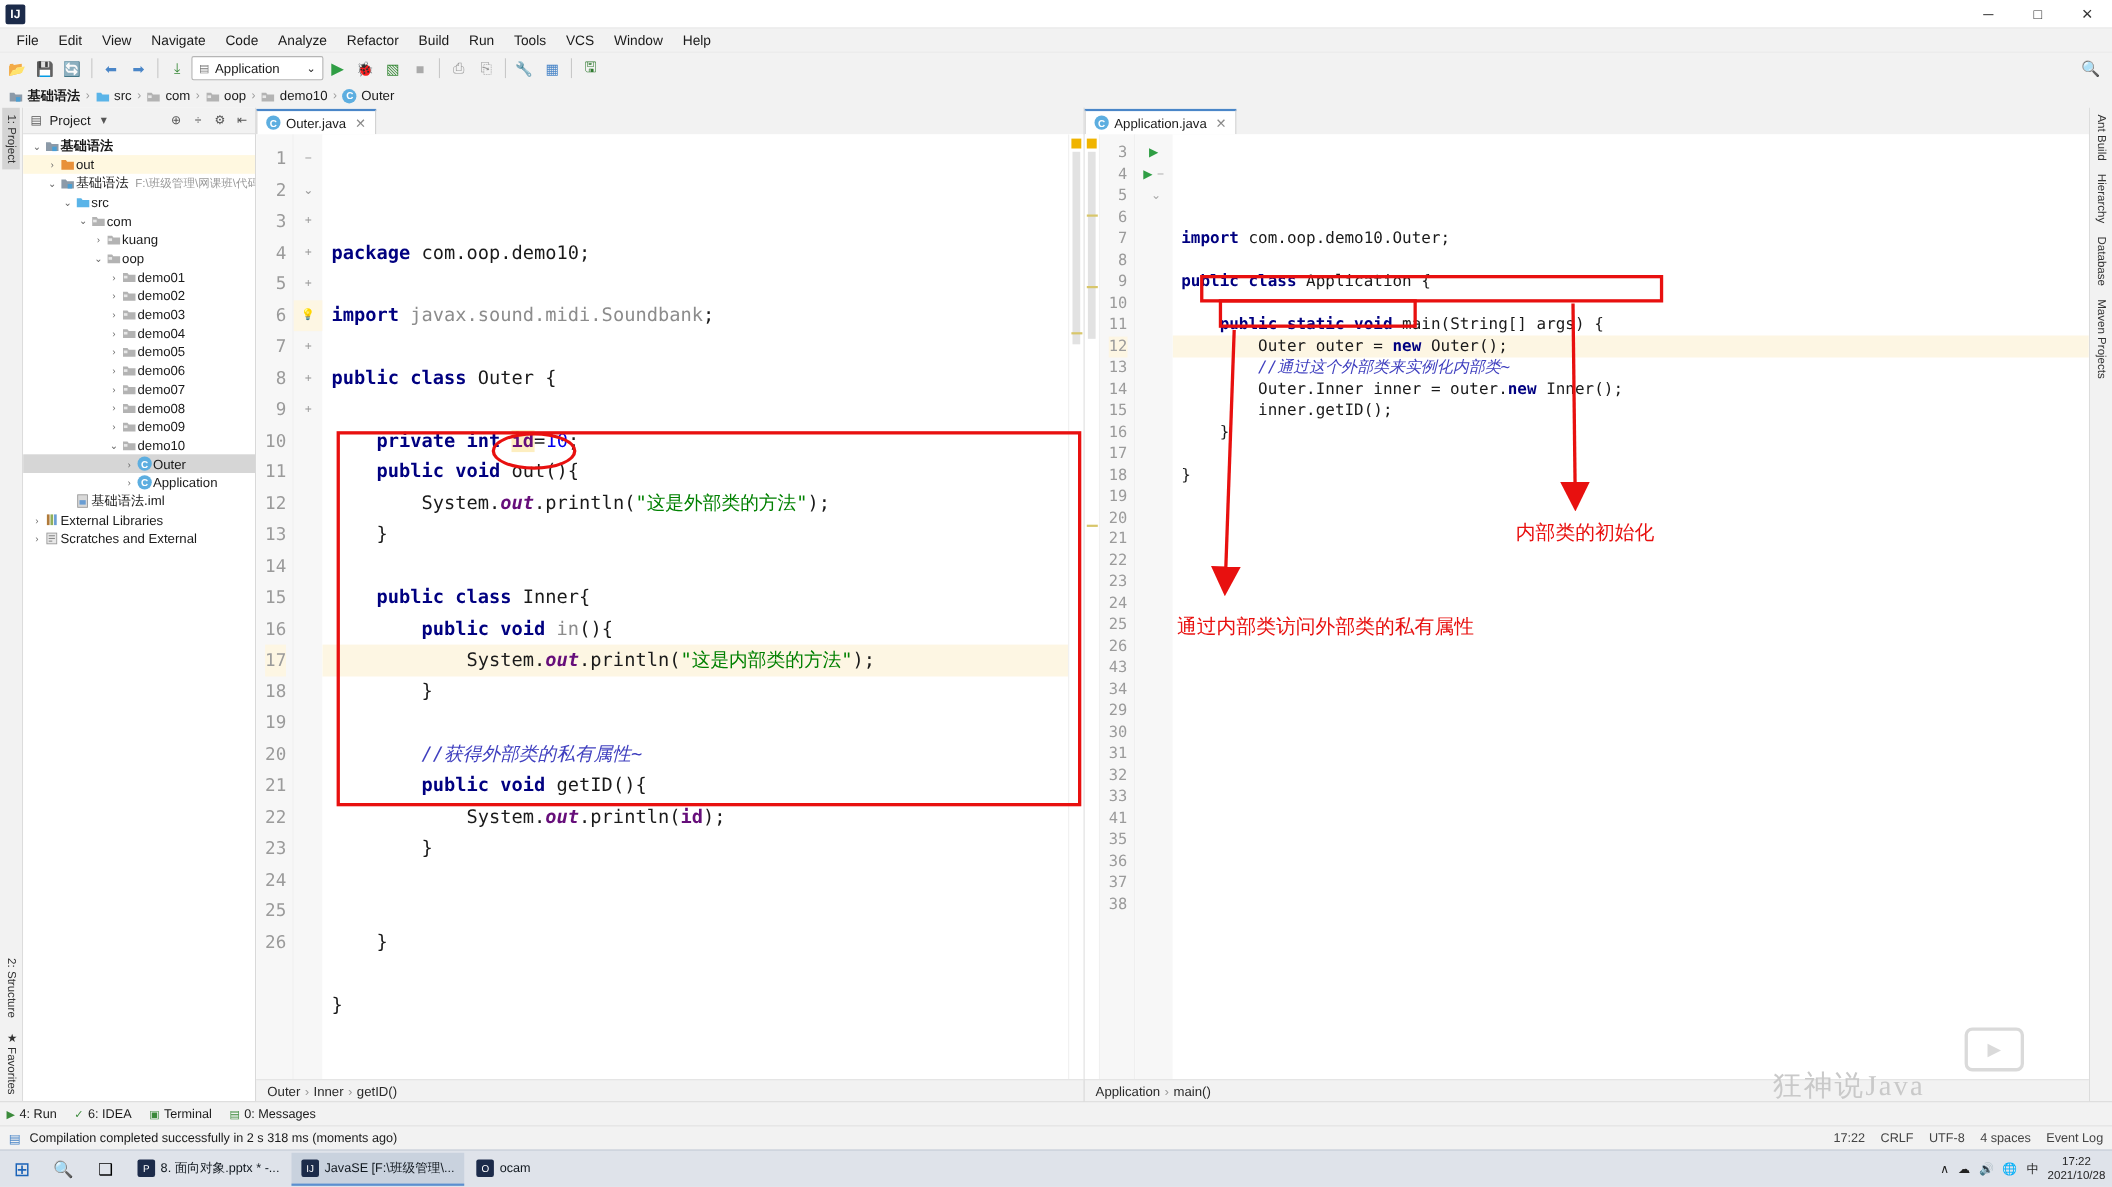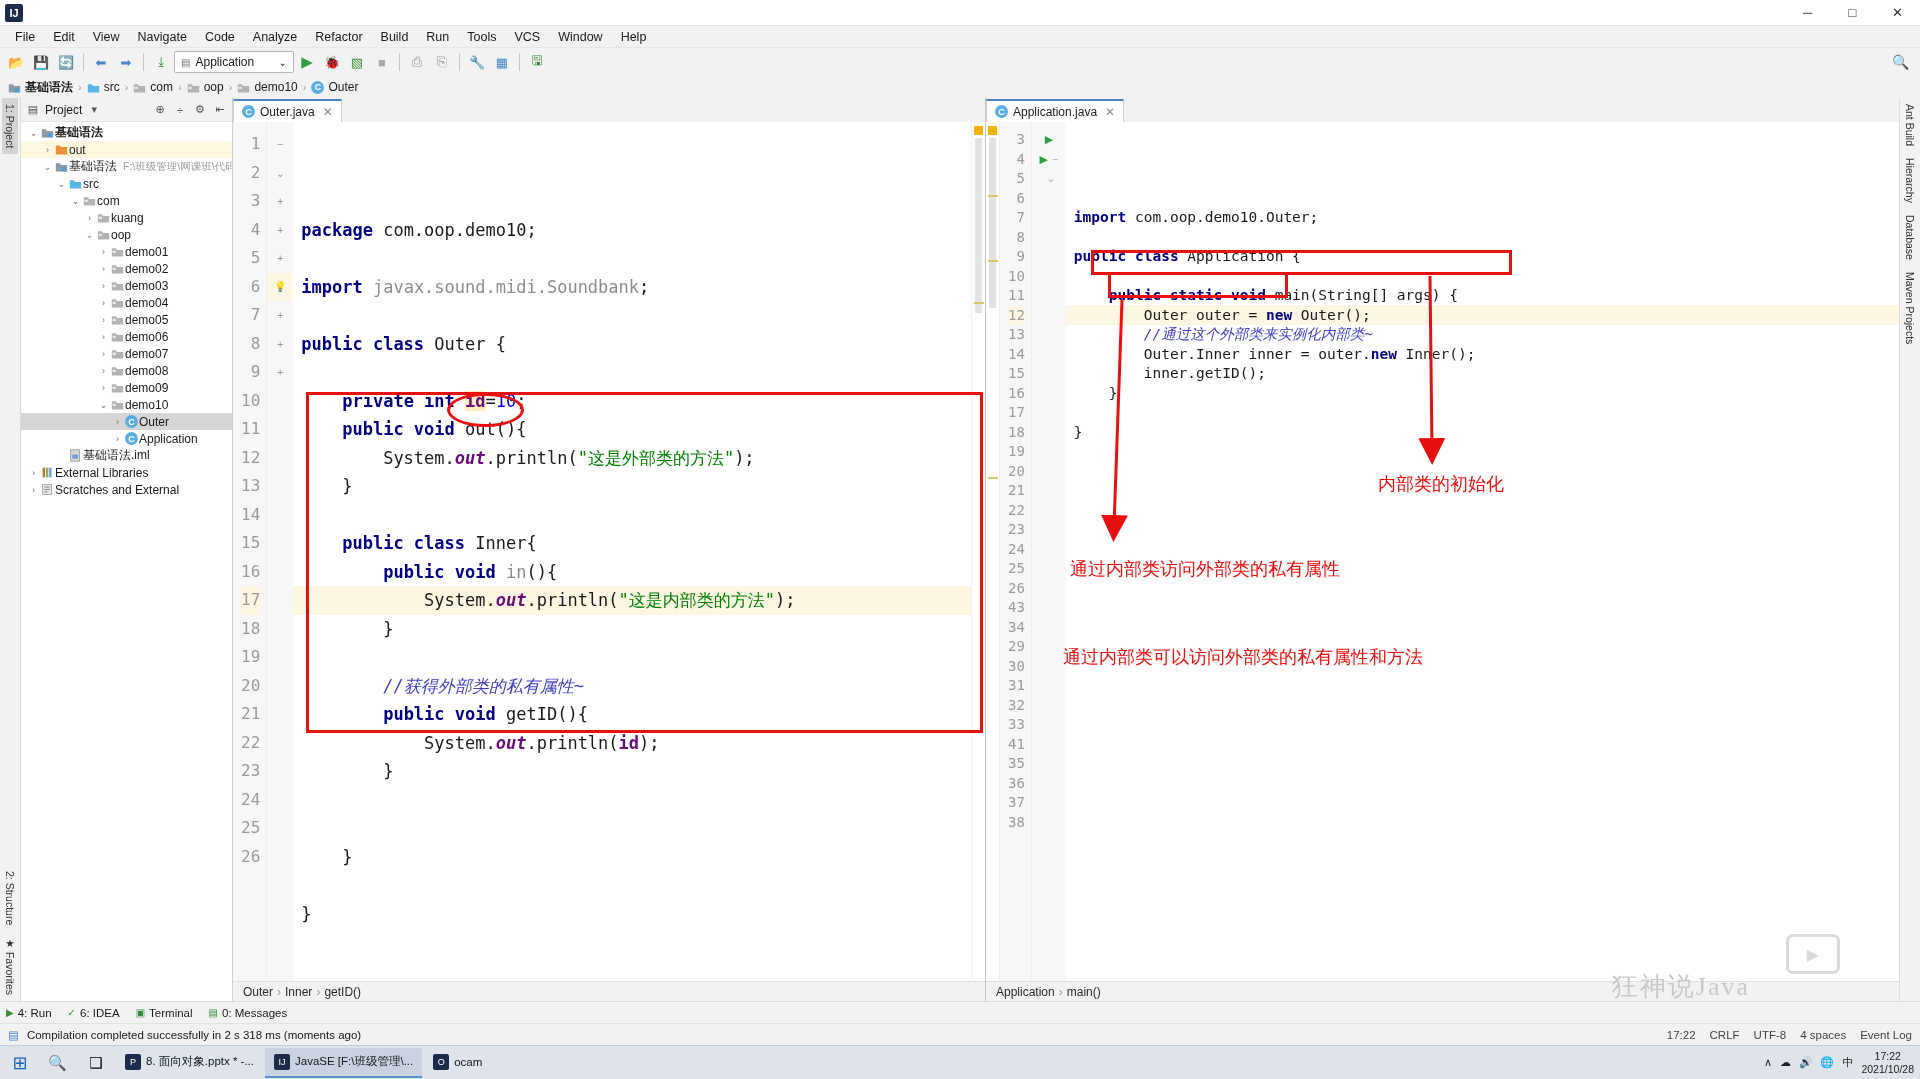--- a/index.html
+++ b/index.html
@@ -838,18 +838,17 @@
       <marker id="ah" markerWidth="9" markerHeight="9" refX="4" refY="4.5" orient="auto">
         <path d="M0,0 L9,4.5 L0,9 z" fill="#e8100f"></path>
       </marker>
     </defs>
     <line x1="1430" y1="276" x2="1432" y2="450" stroke="#e8100f" stroke-width="3" marker-end="url(#ah)"></line>
     <line x1="1122" y1="300" x2="1114" y2="527" stroke="#e8100f" stroke-width="3" marker-end="url(#ah)"></line>
   </svg>
 
   <div class="anno anno-text" style="left:1378px; top:472px;">内部类的初始化</div>
   <div class="anno anno-text" style="left:1070px; top:557px;">通过内部类访问外部类的私有属性</div>
-  <div class="anno anno-text" style="left:1063px; top:645px;">通过内部类可以访问外部类的私有属性和方法</div>
 
   <div class="watermark">狂神说Java</div>
   <div class="wm-play">▶</div>
 
 </div>
 
 </body></html>

